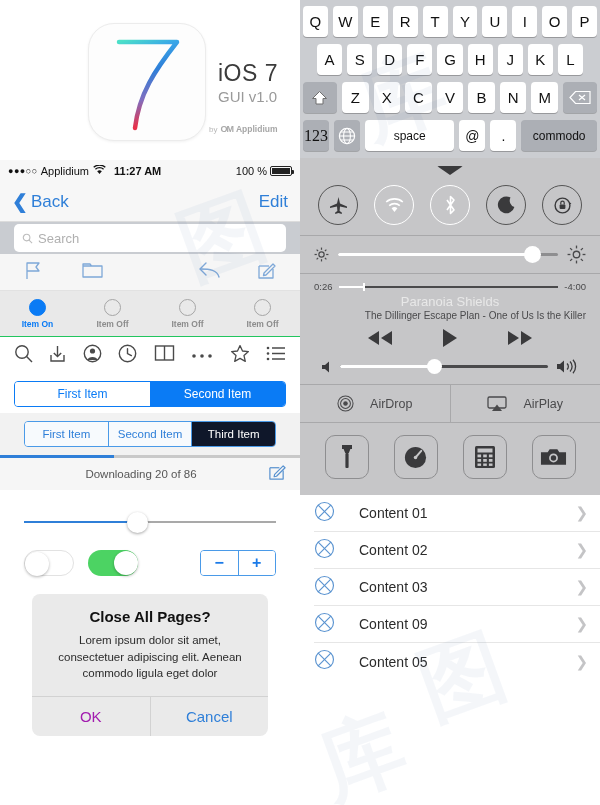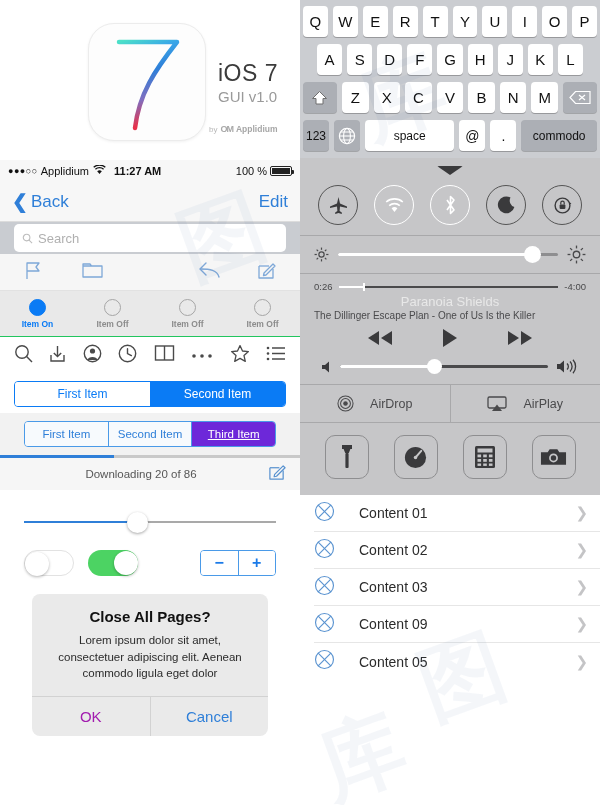--- a/index.html
+++ b/index.html
@@ -110,21 +110,21 @@
   .seg1 div.active { background:#0a7bf5; color:#fff; }
 
   .seg-wrap2 { padding: 8px 24px; background:#f2f2f2; }
   .seg2 { display:flex; height:26px; border:1px solid #4a9ae8; border-radius:4px; overflow:hidden;}
   .seg2 div {
     flex:1; display:flex; align-items:center; justify-content:center;
     font-size:11.5px; color:#2f7fd8; cursor:pointer; background:#f7fafd;
     border-right:1px solid #4a9ae8;
   }
   .seg2 div:last-child{border-right:none;}
-  .seg2 div.active { background:#6d28d9; color:#fff;text-decoration:underline; }
+  .seg2 div.active { background:#0f172a; color:#fff; }
 
   
   .prog-wrap { background:#f6f6f6; padding-top:0; }
   .prog-track { height:3px; background:#c9c9c9; }
   .prog-fill { height:3px; background:#2f7fd8; }
   .prog-row { height:32px; display:flex; align-items:center; padding:0 14px; position:relative;}
   .prog-row .txt { flex:1; text-align:center; font-size:11.5px; color:#575757;}
 
   
   .slider-wrap { padding: 22px 24px 14px; background:#fff; }
@@ -202,21 +202,21 @@
   .br-track { flex:1; height:3px; background:#8e8e90; border-radius:2px; position:relative;}
   .br-fill { position:absolute; left:0; top:0; bottom:0; background:#fff; border-radius:2px;}
   .br-knob { position:absolute; top:-7px; width:17px;height:17px;border-radius:50%;background:#fff;}
 
   .cc-music { padding: 7px 14px 8px; }
   .mu-times { display:flex; align-items:center; gap:6px; font-size:9.5px; color:#4a4a4c;}
   .mu-track { flex:1; height:2px; background:#4a4a4c; position:relative;}
   .mu-elapsed { position:absolute; left:0; top:0; bottom:0; background:#fff;}
   .mu-knob { position:absolute; top:-3px; width:2px; height:8px; background:#fff;}
   .mu-title { text-align:center; font-size:13px; color:#e8e8e8; margin-top:2px;}
-  .mu-artist { text-align:left; font-size:10px; color:#4a4a4c; margin-top:1px;}
+  .mu-artist { text-align:right; font-size:10px; color:#4a4a4c; margin-top:1px;}
   .mu-ctrls { display:flex; justify-content:space-around; align-items:center; padding: 7px 28px 3px;}
   .mu-ctrls span { cursor:pointer; }
   .mu-vol { display:flex; align-items:center; gap:8px; padding: 4px 6px 2px;}
   .vol-track { flex:1; height:3px; background:#4a4a4c; border-radius:2px; position:relative;}
   .vol-fill { position:absolute;left:0;top:0;bottom:0;background:#fff;border-radius:2px;}
   .vol-knob { position:absolute; top:-6px; width:15px;height:15px;border-radius:50%;background:#fff;}
 
   .cc-air { display:flex; border-top:1px solid #a8a8aa; border-bottom:1px solid #a8a8aa;}
   .cc-air div {
     flex:1; display:flex; align-items:center; justify-content:center; gap:16px;
@@ -521,21 +521,21 @@
         <div class="key">M</div>
         <div class="key gray fx34">
           <svg width="22" height="15" viewBox="0 0 22 15">
             <path d="M6.5 1.5 L21 1.5 L21 13.5 L6.5 13.5 L1 7.5 Z" fill="none" stroke="#fff" stroke-width="1.2"></path>
             <line x1="10" y1="5" x2="16" y2="10" stroke="#fff" stroke-width="1.2"></line>
             <line x1="16" y1="5" x2="10" y2="10" stroke="#fff" stroke-width="1.2"></line>
           </svg>
         </div>
       </div>
       <div class="krow">
-        <div class="key gray sm" style="font-size:12px;">123</div>
+        <div class="key gray sm" style="font-size:16px;font-family:Liberation Serif, serif;">123</div>
         <div class="key gray sm">
           <svg width="18" height="18" viewBox="0 0 18 18">
             <circle cx="9" cy="9" r="7.6" fill="none" stroke="#fff" stroke-width="1.2"></circle>
             <ellipse cx="9" cy="9" rx="3.4" ry="7.6" fill="none" stroke="#fff" stroke-width="1.1"></ellipse>
             <line x1="1.4" y1="9" x2="16.6" y2="9" stroke="#fff" stroke-width="1.1"></line>
             <line x1="2.6" y1="5" x2="15.4" y2="5" stroke="#fff" stroke-width="1"></line>
             <line x1="2.6" y1="13" x2="15.4" y2="13" stroke="#fff" stroke-width="1"></line>
           </svg>
         </div>
         <div class="key wide">space</div>

